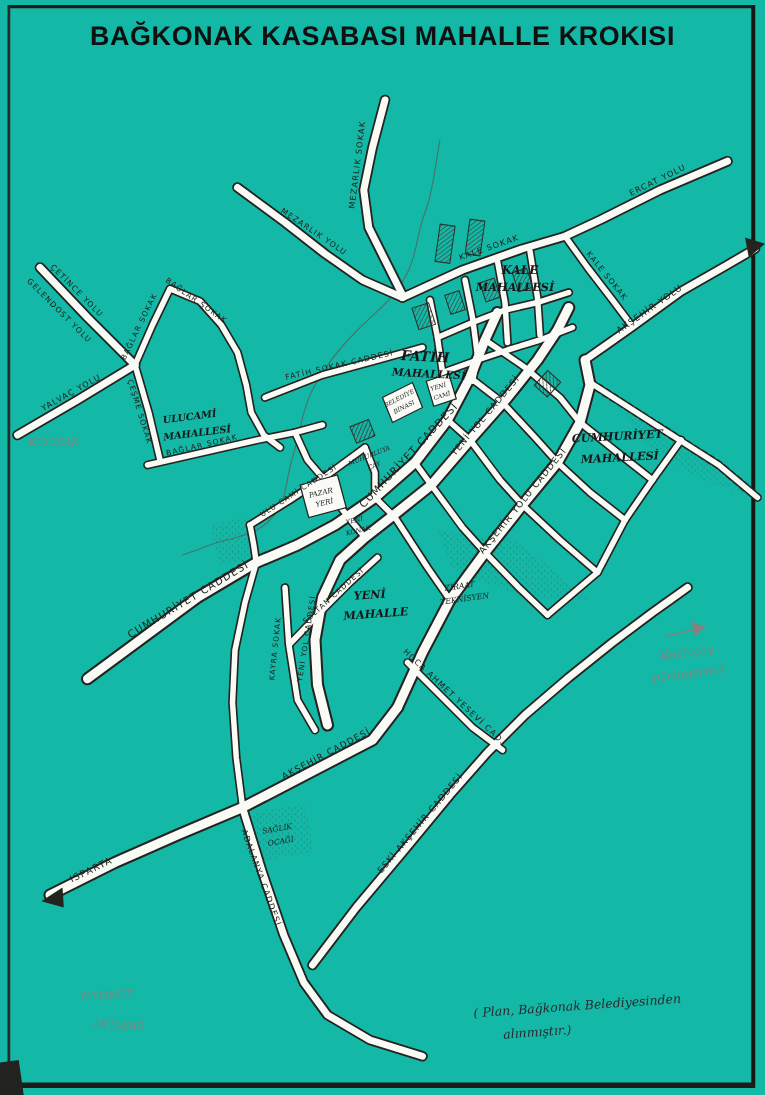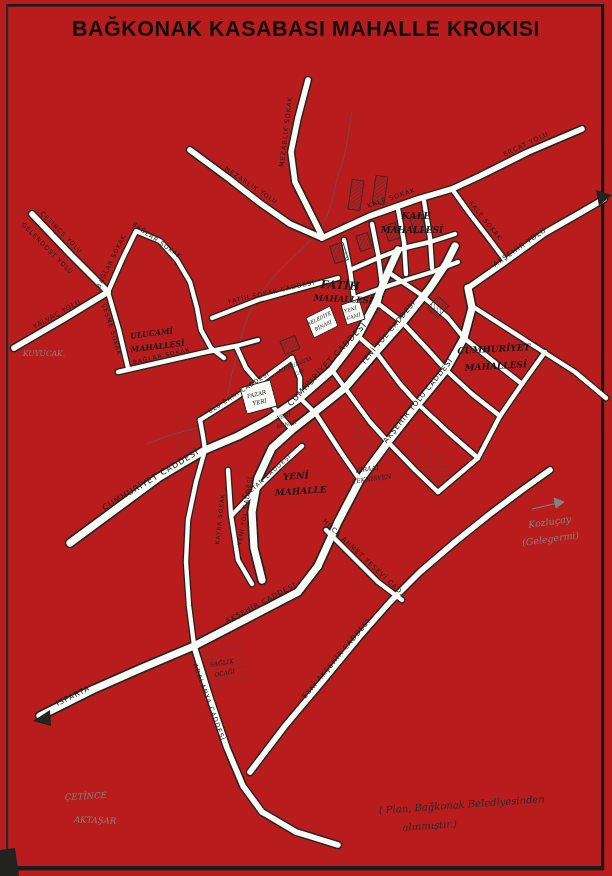--- a/index.html
+++ b/index.html
@@ -1,20 +1,20 @@
 <!DOCTYPE html>
 <html><head>
 <meta charset="utf-8">
 <style>
   html,body{margin:0;padding:0;background:#b9b9b4;}
   .page{
     position:relative;
     width:612px;height:876px;
     margin:0 auto;
-    background:#b91c1c;
+    background:#14b8a6;
     overflow:hidden;
     font-family:"DejaVu Sans", sans-serif;
   }
   svg{position:absolute;inset:0;}
   .road-case{fill:none;stroke:#23231f;stroke-width:8.5;stroke-linecap:round;stroke-linejoin:round;}
   .road-case.major{stroke-width:10.5;}
   .road-case.minor{stroke-width:7;}
   .road-fill{fill:none;stroke:#fafaf6;stroke-width:5.6;stroke-linecap:round;stroke-linejoin:round;}
   .road-fill.major{stroke-width:7.2;}
   .road-fill.minor{stroke-width:4.4;}

